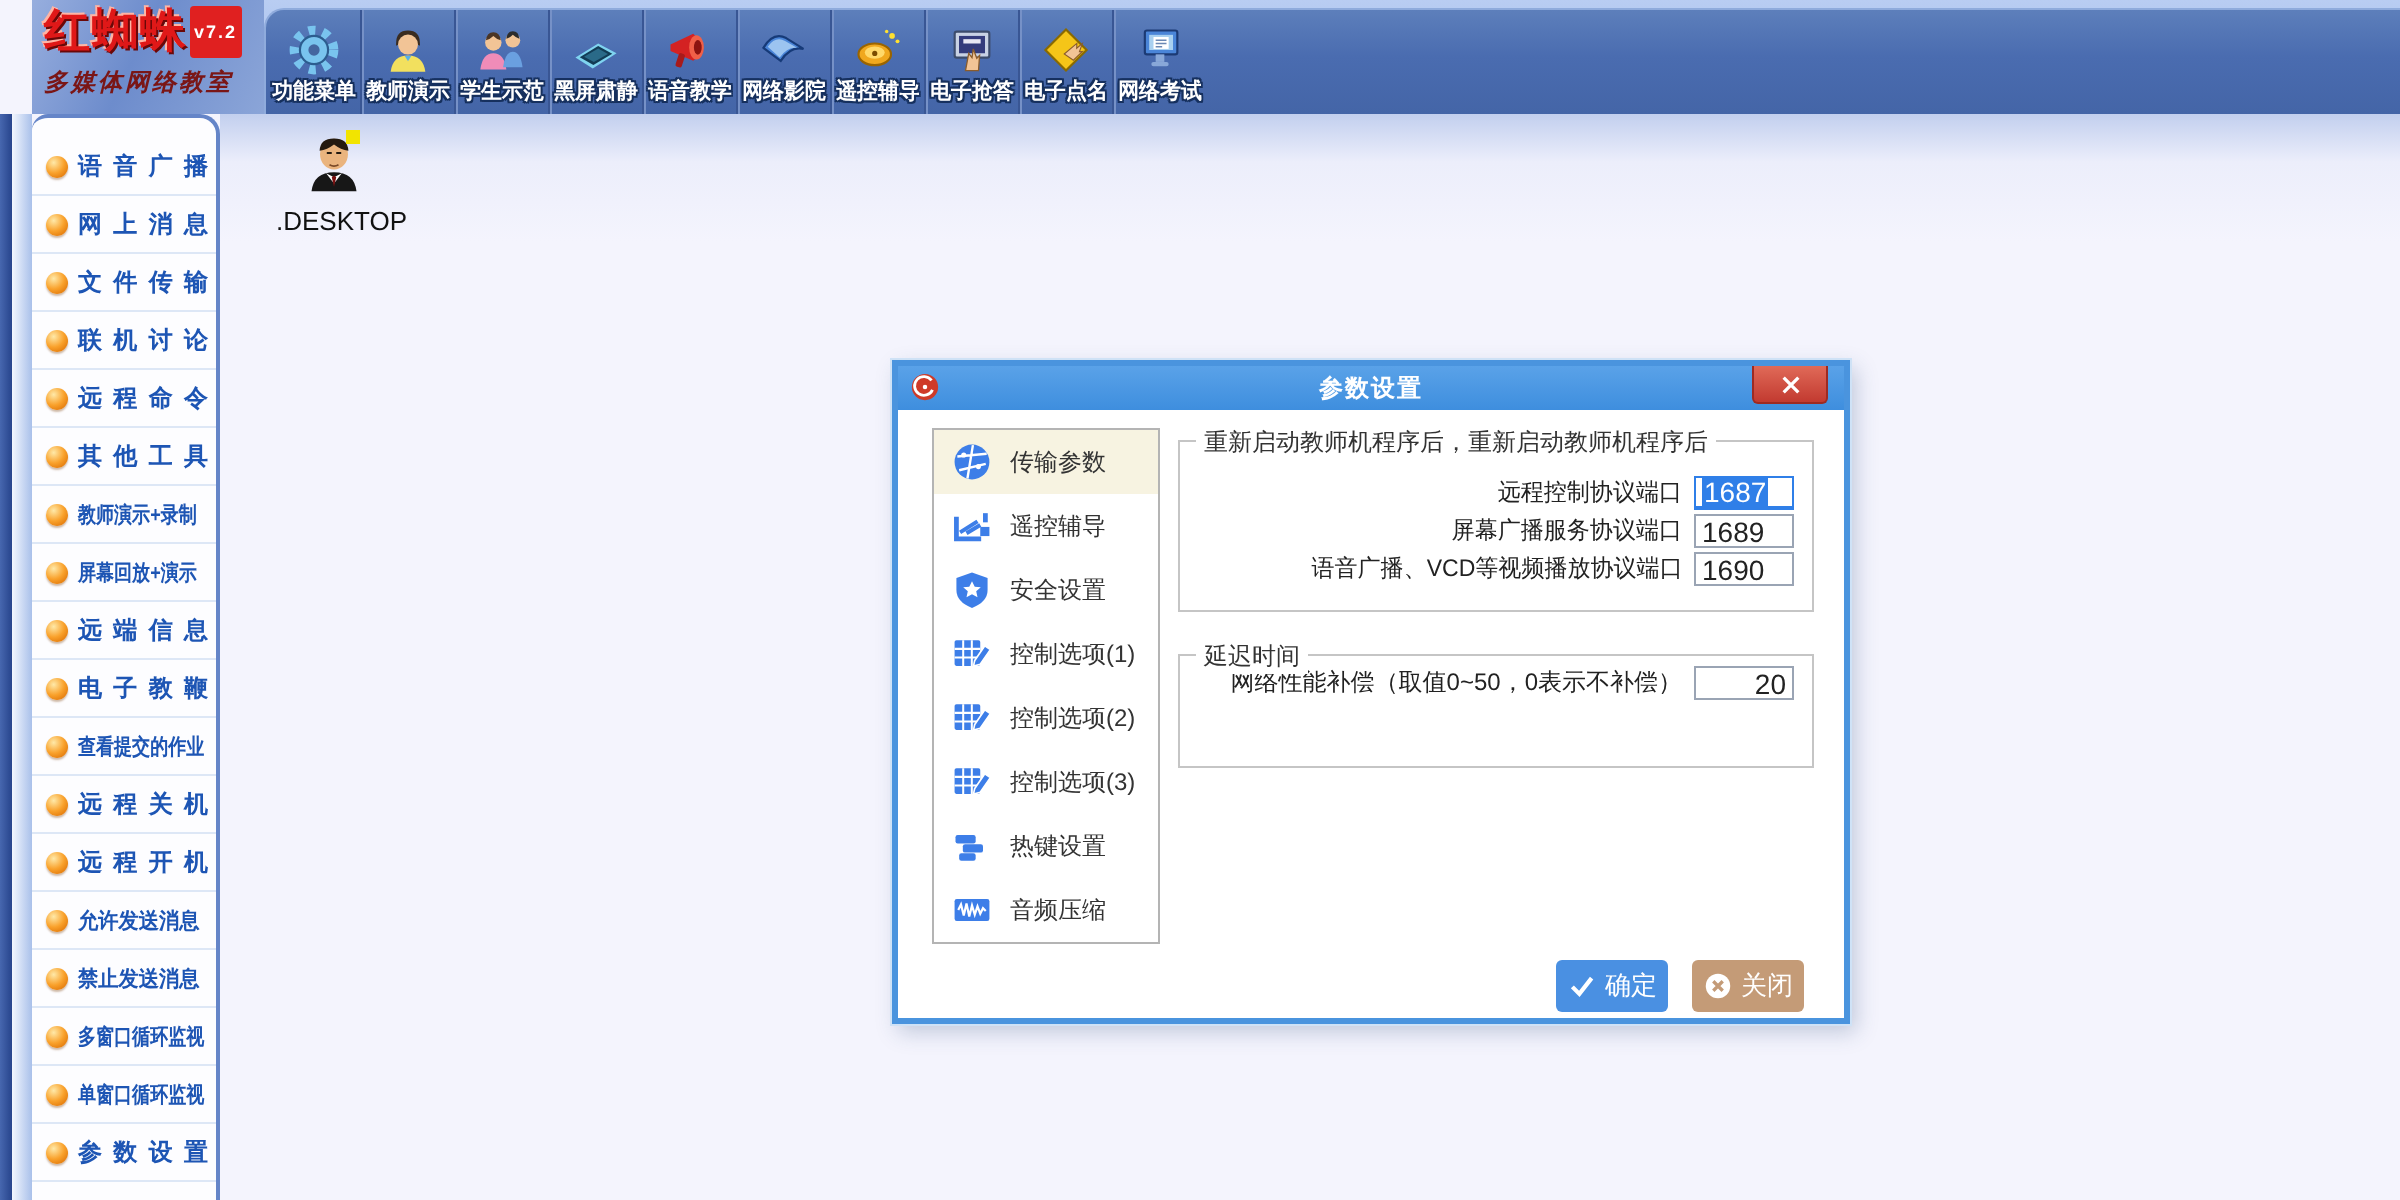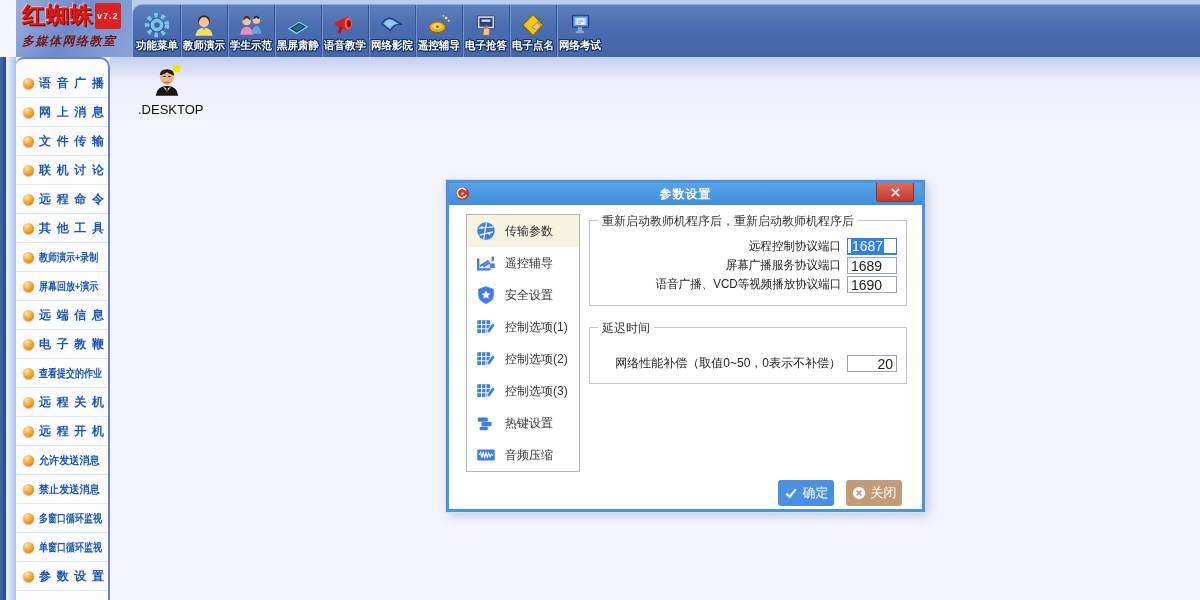--- a/index.html
+++ b/index.html
@@ -65,21 +65,21 @@
                background:linear-gradient(180deg,#e06a58,#c23a30); border:1px solid #9e2a22; border-top:none;
                border-radius:0 0 3px 3px; display:flex; align-items:center; justify-content:center; }
   .dlg-body { position:relative; height:307px; }
   .dlg-nav { position:absolute; left:17px; top:9px; width:114px; height:258px; border:1px solid #b4b4b4; background:#fff; }
   .nav-item { height:32px; display:flex; align-items:center; gap:8px; padding-left:8px; cursor:pointer; }
   .nav-item.selected { background:#f7f3e1; }
   .nav-label { font-size:12px; color:#333; white-space:nowrap; }
   .groupbox { position:absolute; border:1px solid #c5c5c5; background:#fff; }
   .gb-legend { position:absolute; top:-8px; left:8px; background:#fff; padding:0 4px; font-size:12px; color:#333; white-space:nowrap; }
   .gb1 { left:140px; top:15px; width:318px; height:86px; padding-top:16px; }
-  .gb2 { left:140px; top:122px; width:318px; height:57px; padding-top:26px; }
+  .gb2 { left:140px; top:122px; width:318px; height:57px; padding-top:4px; }
   .frow { display:flex; align-items:center; justify-content:flex-end; gap:6px; height:19px; padding-right:9px; }
   .flabel { font-size:12px; color:#222; white-space:nowrap; }
   .gb1 .flabel { transform:scaleX(.96); transform-origin:right center; }
   .finput { width:50px; height:17px; border:1px solid #9aa4b4; background:#fff; font-size:14px; color:#222;
             padding:0 3px; display:flex; align-items:center; cursor:text; }
   .finput.focused { border-color:#2f7fe8; border-bottom:2px solid #2f7fe8; }
   .finput .sel { background:#2f7fe8; color:#fff; padding:0 1px; }
   .finput.num { justify-content:flex-end; }
   .dlg-buttons { position:absolute; right:20px; bottom:6px; display:flex; gap:12px; }
   .btn { width:56px; height:26px; border-radius:3px; display:flex; align-items:center; justify-content:center;

